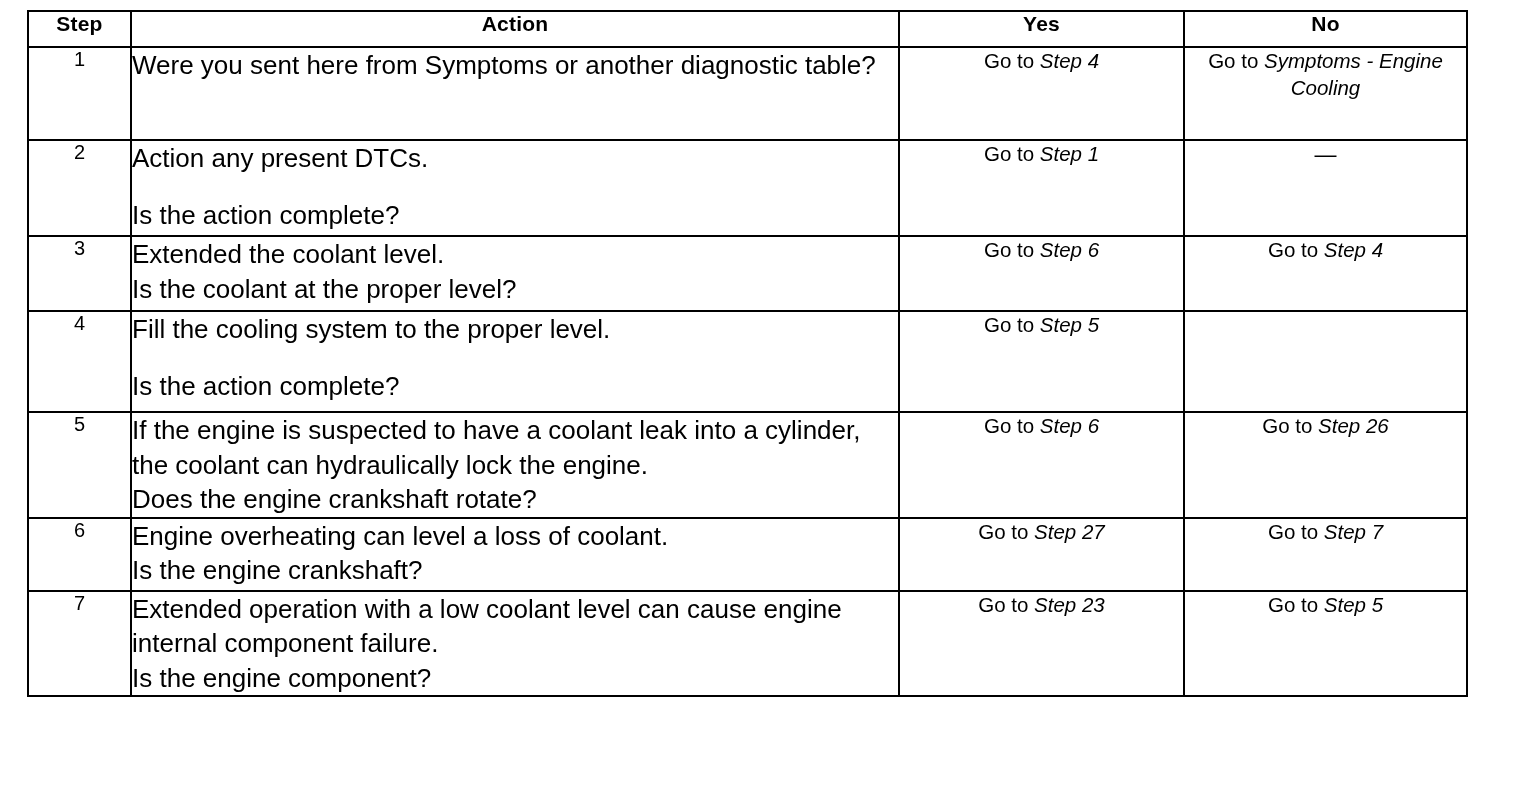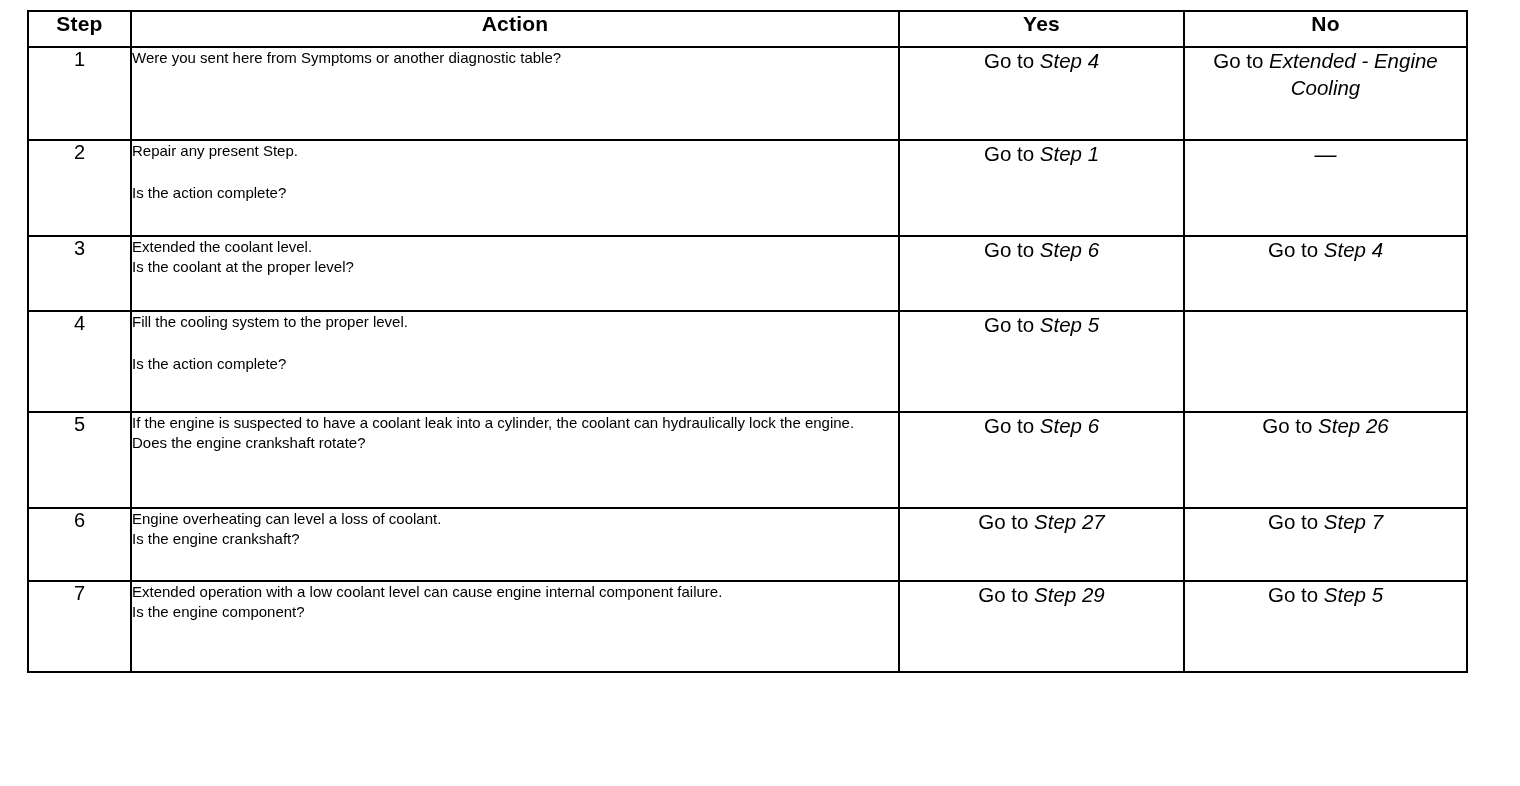--- a/index.html
+++ b/index.html
@@ -69,21 +69,21 @@
   
   .step-cell {
     text-align: center;
     vertical-align: middle;
     font-size: 20px;
   }
 
   
   .action-cell {
     padding: 6px 10px 6px 14px;
-    font-size: 15px;
+    font-size: 26px;
     line-height: 1.33;
     vertical-align: top;
   }
   .action-cell .line { display: block; }
   .action-cell .gap  { display: block; height: 22px; }
 
   
   .ans-cell {
     text-align: center;
     font-size: 20.5px;
@@ -132,28 +132,28 @@
 
       <tr class="r1">
         <td class="step-cell">1</td>
         <td class="action-cell">
           <span class="line">Were you sent here from Symptoms or another diagnostic table?</span>
         </td>
         <td class="ans-cell ans-bottom">
           <span>Go to </span><span class="tgt">Step 4</span>
         </td>
         <td class="ans-cell ans-top">
-          <span>Go to </span><span class="tgt">Extended - Engine Cooling</span>
+          <span>Go to </span><span class="tgt">Symptoms - Engine Cooling</span>
         </td>
       </tr>
 
       <tr class="r2">
         <td class="step-cell">2</td>
         <td class="action-cell">
-          <span class="line">Repair any present Step.</span>
+          <span class="line">Action any present DTCs.</span>
           <span class="gap"></span>
           <span class="line">Is the action complete?</span>
         </td>
         <td class="ans-cell ans-bottom">
           <span>Go to </span><span class="tgt">Step 1</span>
         </td>
         <td class="ans-cell ans-middle">
           <span class="dash">—</span>
         </td>
       </tr>
@@ -215,21 +215,21 @@
         </td>
       </tr>
 
       <tr class="r7">
         <td class="step-cell">7</td>
         <td class="action-cell">
           <span class="line">Extended operation with a low coolant level can cause engine internal component failure.</span>
           <span class="line">Is the engine component?</span>
         </td>
         <td class="ans-cell ans-bottom">
-          <span>Go to </span><span class="tgt">Step 29</span>
+          <span>Go to </span><span class="tgt">Step 23</span>
         </td>
         <td class="ans-cell ans-bottom">
           <span>Go to </span><span class="tgt">Step 5</span>
         </td>
       </tr>
     </tbody>
   </table>
 
 </div>
 

